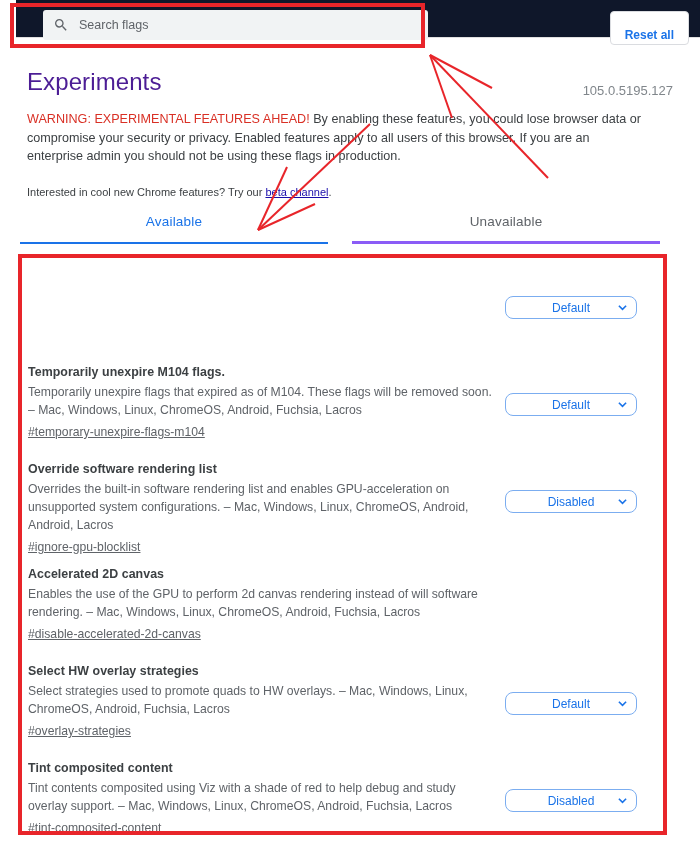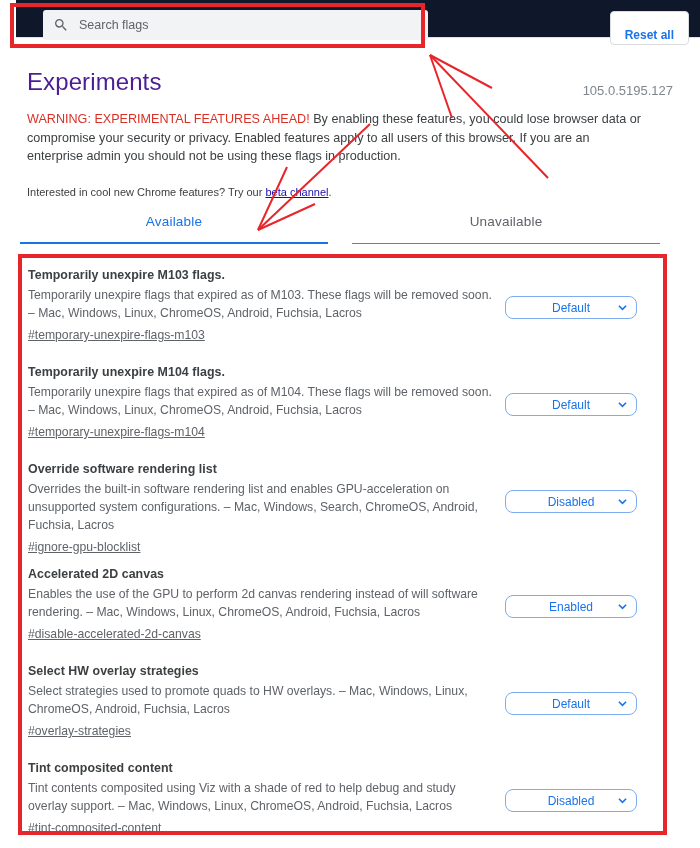--- a/index.html
+++ b/index.html
@@ -119,21 +119,21 @@
     height: 38px;
     display: flex;
     gap: 24px;
   }
   .tab {
     flex: 1 1 50%;
     text-align: center;
     font-size: 13.5px;
     color: #5f6368;
     padding-top: 8px;
-    border-bottom: 1px solid #8b5cf6;
+    border-bottom: 3px solid #8b5cf6;
     cursor: pointer;
     letter-spacing: 0.2px;
   }
   .tab.active {
     color: #1a73e8;
     border-bottom: 2px solid #1a73e8;
   }
 
   
   #flags-list {
@@ -244,25 +244,20 @@
 </div>
 
 <div id="tabs">
   <div class="tab active">Available</div>
   <div class="tab">Unavailable</div>
 </div>
 
 <div id="flags-list">
 
   <div class="flag-row">
-    <div class="flag-text">
-      <div class="flag-title">Temporarily unexpire M103 flags.</div>
-      <div class="flag-desc">Temporarily unexpire flags that expired as of M103. These flags will be removed soon. – Mac, Windows, Linux, ChromeOS, Android, Fuchsia, Lacros</div>
-      <a class="flag-anchor">#temporary-unexpire-flags-m103</a>
-    </div>
     <div class="flag-select">
       <span>Default</span>
       <svg class="chev" viewBox="0 0 10 10">
         <path d="M1 3 L5 7 L9 3" stroke="#1a73e8" stroke-width="1.8" fill="none"></path>
       </svg>
     </div>
   </div>
 
   <div class="flag-row">
     <div class="flag-text">
@@ -274,42 +269,36 @@
       <span>Default</span>
       <svg class="chev" viewBox="0 0 10 10">
         <path d="M1 3 L5 7 L9 3" stroke="#1a73e8" stroke-width="1.8" fill="none"></path>
       </svg>
     </div>
   </div>
 
   <div class="flag-row">
     <div class="flag-text">
       <div class="flag-title">Override software rendering list</div>
-      <div class="flag-desc">Overrides the built-in software rendering list and enables GPU-acceleration on unsupported system configurations. – Mac, Windows, Search, ChromeOS, Android, Fuchsia, Lacros</div>
+      <div class="flag-desc">Overrides the built-in software rendering list and enables GPU-acceleration on unsupported system configurations. – Mac, Windows, Linux, ChromeOS, Android, Android, Lacros</div>
       <a class="flag-anchor">#ignore-gpu-blocklist</a>
     </div>
     <div class="flag-select">
       <span>Disabled</span>
       <svg class="chev" viewBox="0 0 10 10">
         <path d="M1 3 L5 7 L9 3" stroke="#1a73e8" stroke-width="1.8" fill="none"></path>
       </svg>
     </div>
   </div>
 
   <div class="flag-row">
     <div class="flag-text">
       <div class="flag-title">Accelerated 2D canvas</div>
       <div class="flag-desc">Enables the use of the GPU to perform 2d canvas rendering instead of will software rendering. – Mac, Windows, Linux, ChromeOS, Android, Fuchsia, Lacros</div>
       <a class="flag-anchor">#disable-accelerated-2d-canvas</a>
-    </div>
-    <div class="flag-select">
-      <span>Enabled</span>
-      <svg class="chev" viewBox="0 0 10 10">
-        <path d="M1 3 L5 7 L9 3" stroke="#1a73e8" stroke-width="1.8" fill="none"></path>
-      </svg>
     </div>
   </div>
 
   <div class="flag-row">
     <div class="flag-text">
       <div class="flag-title">Select HW overlay strategies</div>
       <div class="flag-desc">Select strategies used to promote quads to HW overlays. – Mac, Windows, Linux, ChromeOS, Android, Fuchsia, Lacros</div>
       <a class="flag-anchor">#overlay-strategies</a>
     </div>
     <div class="flag-select">

